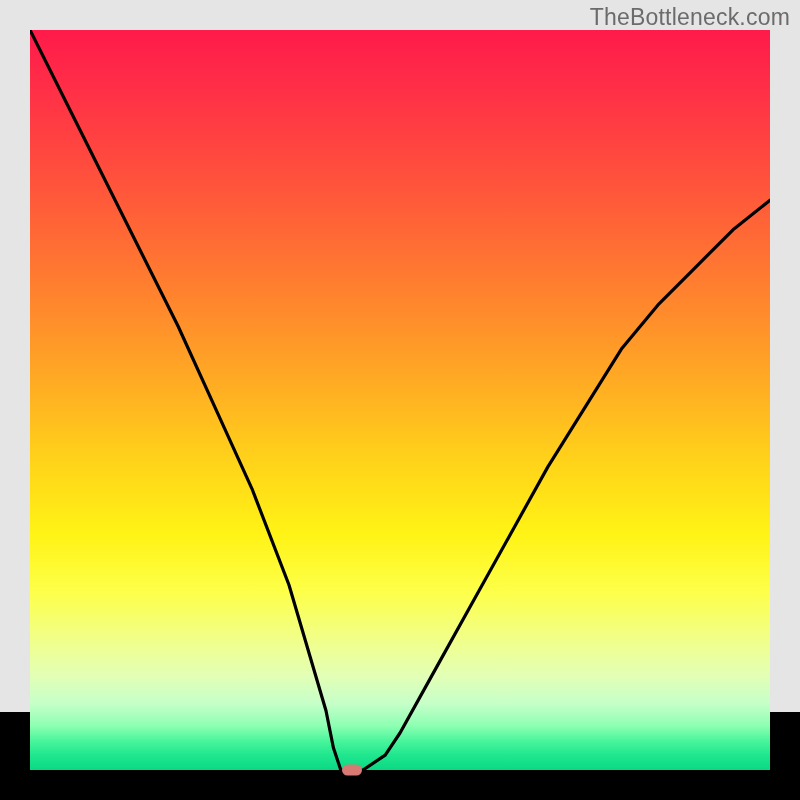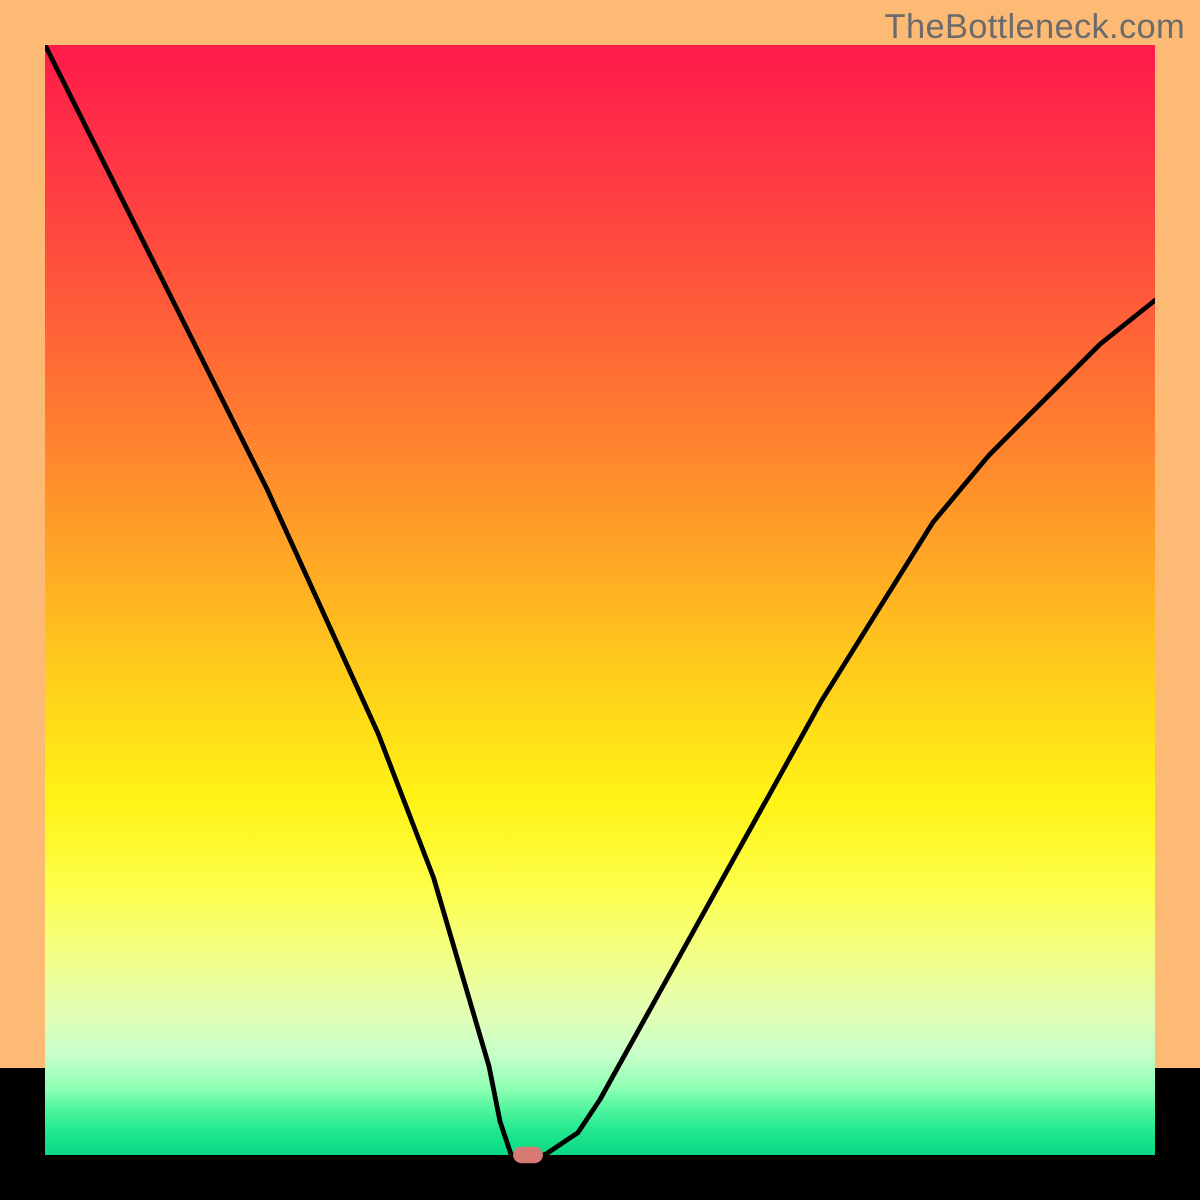--- a/index.html
+++ b/index.html
@@ -8,21 +8,21 @@
     width: 800px;
     height: 800px;
     background: #000;
     overflow: hidden;
     font-family: Arial, Helvetica, sans-serif;
   }
   .frame {
     position: relative;
     width: 800px;
     height: 712px;
-    background: #fdba74;
+    background: #e5e5e5;
   }
   .watermark {
     position: absolute;
     top: 4px;
     right: 10px;
     color: #6b6b6b;
     font-size: 23px;
     font-weight: 500;
     letter-spacing: 0.2px;
     user-select: none;

